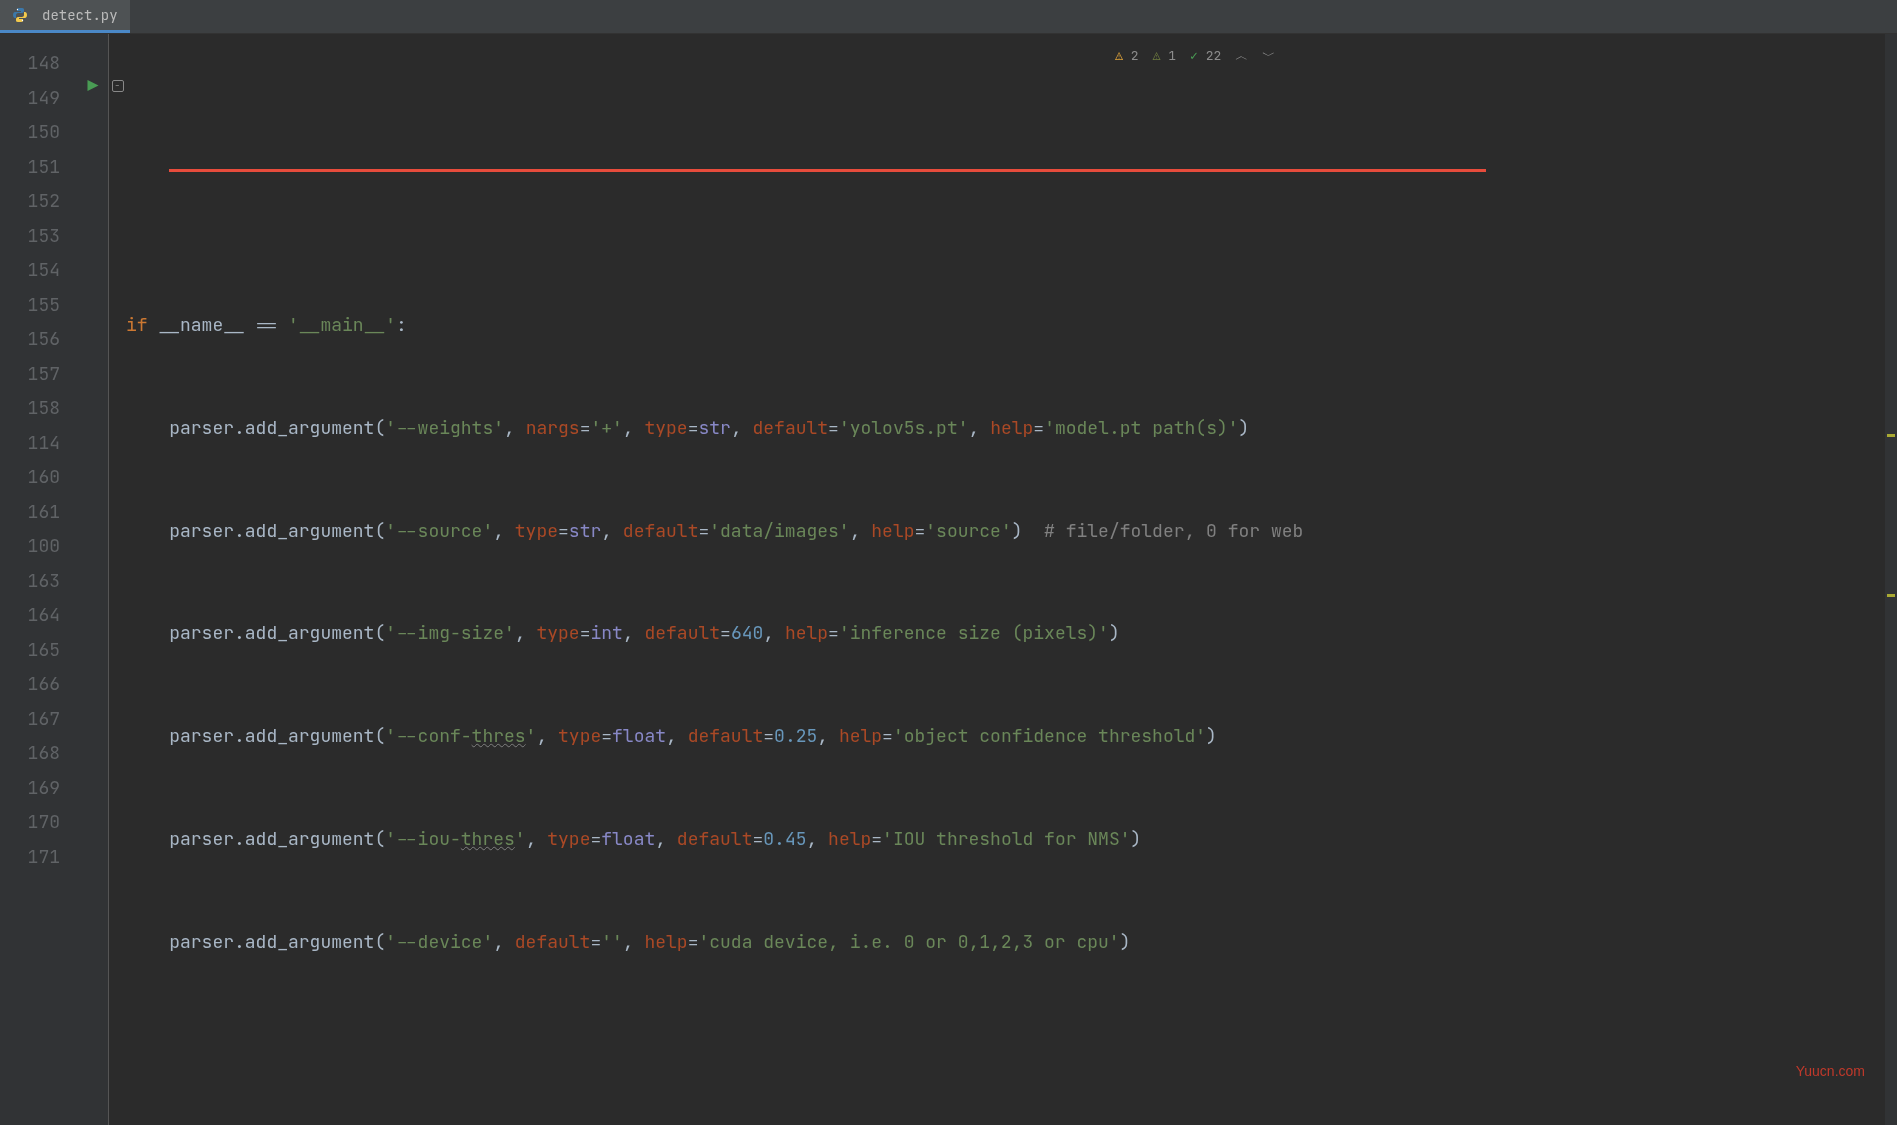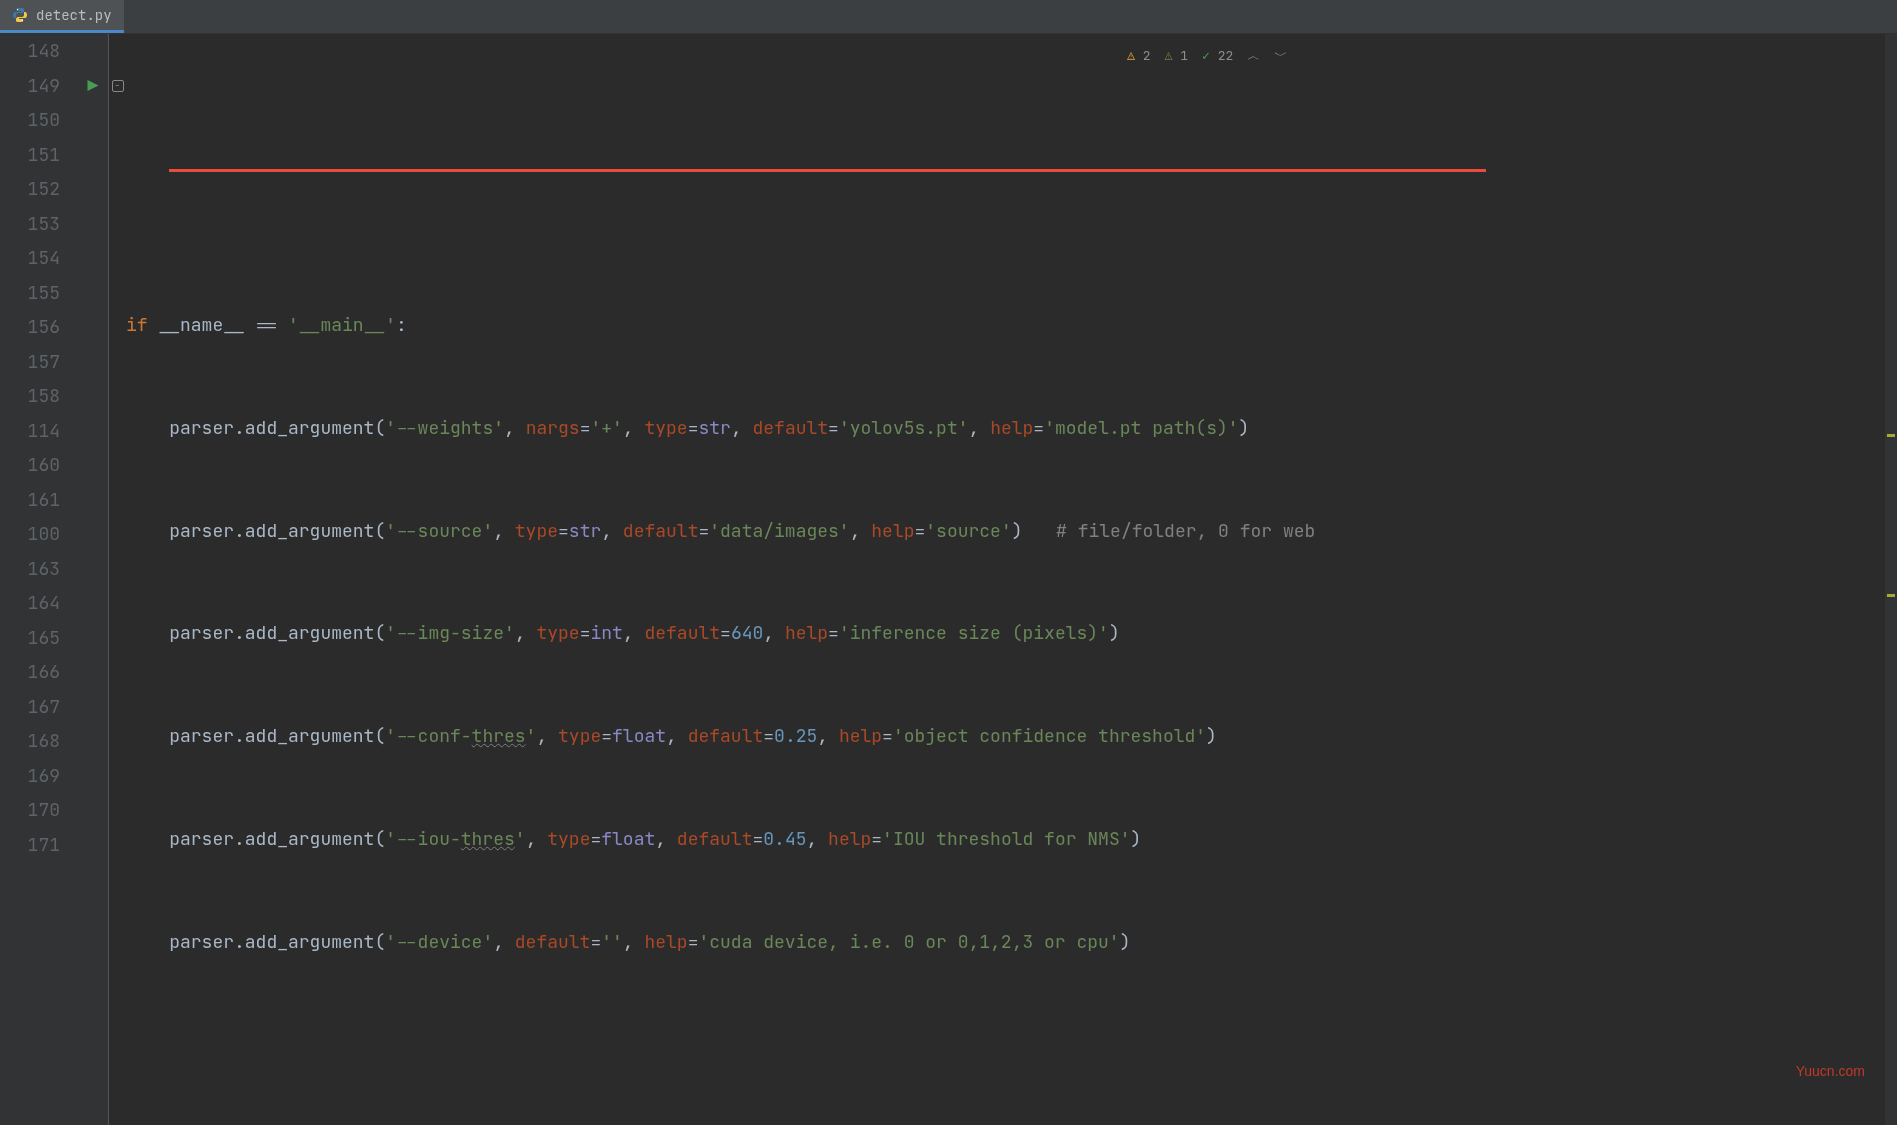--- a/index.html
+++ b/index.html
@@ -21,41 +21,41 @@
   align-items: stretch;
 }
 .tab {
   display: flex;
   align-items: center;
   padding: 0 12px;
   background: #4e5254;
   border-bottom: 3px solid #4a88c7;
   color: #bbbbbb;
   font-size: 14px;
-  gap: 8px;
+  gap: 14px;
 }
 .py-icon {
   width: 16px; height: 16px;
   display: inline-flex;
   align-items: center;
   justify-content: center;
 }
 .editor {
   position: relative;
   display: flex;
   background: #2b2b2b;
   height: calc(100% - 34px);
 }
 .gutter {
   width: 78px;
   background: #313335;
   text-align: right;
   color: #606366;
   font-family: inherit;
-  padding-top: 0;
+  padding-top: 12px;
   user-select: none;
   flex-shrink: 0;
 }
 .gutter .ln {
   padding-right: 18px;
   height: 34.5px;
   line-height: 34.5px;
 }
 .run-gutter {
   width: 30px;
@@ -97,21 +97,21 @@
 }
 .code .ln {
   height: 34.5px;
   line-height: 34.5px;
 }
 .keyword { color: #cc7832; }
 .builtin { color: #8888c6; }
 .string { color: #6a8759; }
 .number { color: #6897bb; }
 .kwarg { color: #aa4926; }
-.comment { color: #808080; margin-left: 12px; }
+.comment { color: #808080; }
 .underline-wave {
   text-decoration: underline wavy #808080;
   text-decoration-thickness: 1px;
 }
 .red-line {
   position: absolute;
   height: 3px;
   background: #e74c3c;
   z-index: 5;
 }

